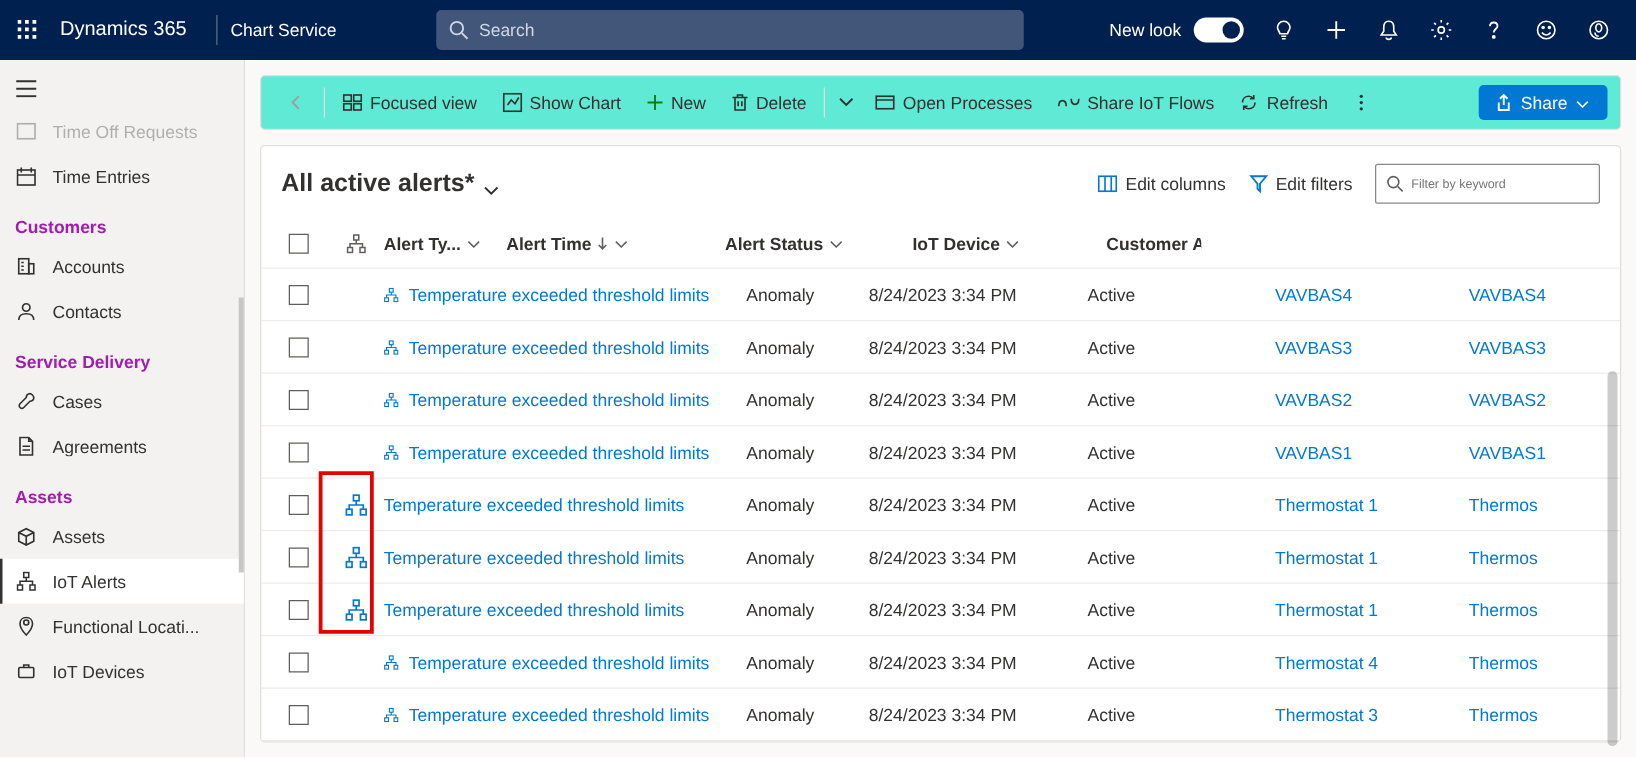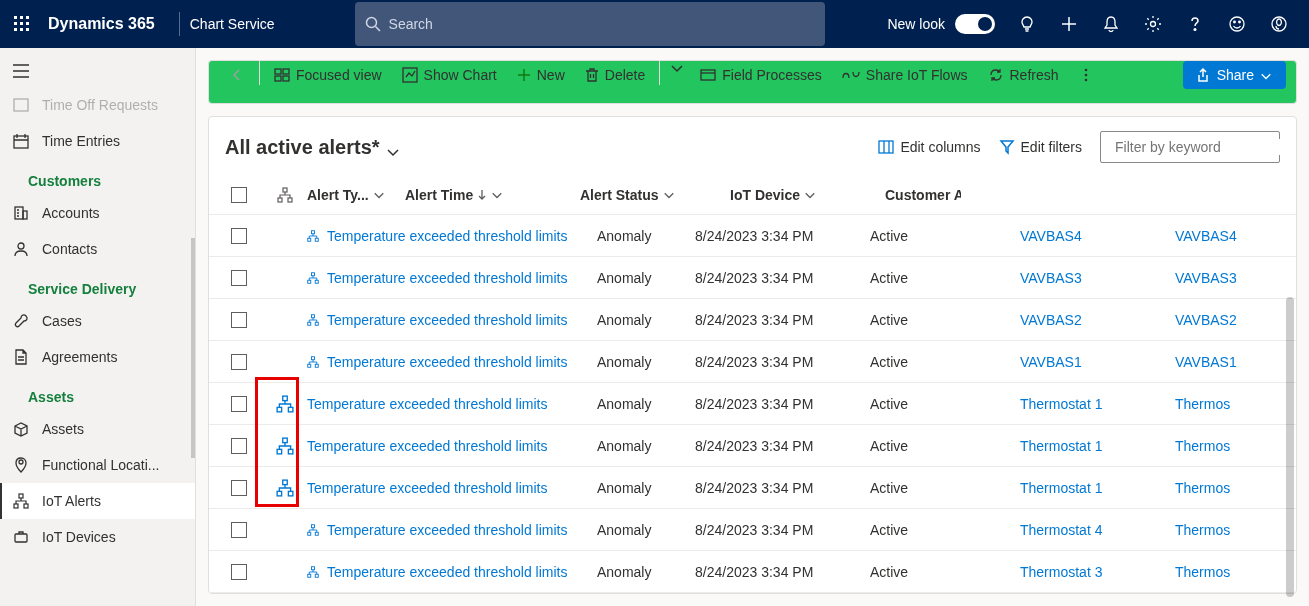--- a/index.html
+++ b/index.html
@@ -1,59 +1,59 @@
 <!DOCTYPE html>
 <html><head>
 <meta charset="utf-8">
 <style>
 * { box-sizing: border-box; margin: 0; padding: 0; }
 body { font-family: "Segoe UI", sans-serif; font-size: 14px; color: #323130; width: 1309px; height: 606px; overflow: hidden; background: #fff; }
 
 
 .top-header { height: 48px; background: #002050; color: #fff; display: flex; align-items: center; padding: 0 10px; }
 .waffle { width: 24px; height: 24px; display: flex; align-items: center; justify-content: center; margin-right: 14px; cursor: pointer; }
-.brand { font-weight: 700; font-size: 16px; margin-right: 14px; }
+.brand { font-weight: 400; font-size: 16px; margin-right: 14px; }
 .divider-v { width: 1px; height: 24px; background: rgba(255,255,255,0.35); margin: 0 10px; }
 .app-name { font-size: 14px; }
 .search-wrap { margin-left: 80px; }
-.search-box { width: 470px; height: 44px; background: #42567a; border-radius: 4px; display: flex; align-items: center; padding: 0 10px; color: #d0d7e5; }
+.search-box { width: 470px; height: 32px; background: #42567a; border-radius: 4px; display: flex; align-items: center; padding: 0 10px; color: #d0d7e5; }
 .search-box input { background: transparent; border: none; outline: none; color: #fff; font-size: 14px; flex: 1; margin-left: 8px; }
 .search-box input::placeholder { color: #d0d7e5; }
 .header-right { margin-left: auto; display: flex; align-items: center; gap: 2px; }
 .new-look { display: flex; align-items: center; gap: 10px; margin-right: 10px; font-size: 14px; }
 .toggle { width: 40px; height: 20px; background: #fff; border-radius: 10px; position: relative; }
 .toggle::after { content: ""; width: 14px; height: 14px; background: #002050; border-radius: 50%; position: absolute; right: 3px; top: 3px; }
 .hicon { width: 40px; height: 48px; display: flex; align-items: center; justify-content: center; cursor: pointer; }
 
 
 .main-wrap { display: flex; height: 558px; }
 .sidebar { width: 196px; background: #f3f2f1; border-right: 1px solid #e1dfdd; padding-top: 10px; position: relative; }
 .hamburger { padding: 6px 12px; cursor: pointer; }
 .nav-item { display: flex; align-items: center; gap: 12px; padding: 9px 12px; cursor: pointer; font-size: 14px; color: #323130; }
 .nav-item.active { background: #fff; border-left: 2px solid #333; padding-left: 10px; }
-.nav-section { font-weight: 600; padding: 14px 28px 6px; font-size: 14px; color: #15803d; }
+.nav-section { font-weight: 600; padding: 14px 12px 6px; font-size: 14px; color: #a21caf; }
 .nav-icon { width: 18px; height: 18px; display: flex; align-items: center; justify-content: center; }
 .nav-label { white-space: nowrap; overflow: hidden; text-overflow: ellipsis; }
 
 
 .content { flex: 1; background: #faf9f8; padding: 12px; overflow: hidden; }
-.cmd-bar { background: #22c55e; border: 1px solid #e1dfdd; border-radius: 4px; height: 44px; display: flex; align-items: flex-start; padding: 0 10px; margin-bottom: 12px; }
+.cmd-bar { background: #5eead4; border: 1px solid #e1dfdd; border-radius: 4px; height: 44px; display: flex; align-items: center; padding: 0 10px; margin-bottom: 12px; }
 .cmd-btn { display: flex; align-items: center; gap: 6px; padding: 6px 10px; cursor: pointer; font-size: 14px; }
 .cmd-sep { width: 1px; height: 24px; background: #e1dfdd; margin: 0 4px; }
 .cmd-spacer { flex: 1; }
 .share-btn { background: #0078d4; color: #fff; border-radius: 4px; padding: 6px 14px; display: flex; align-items: center; gap: 6px; cursor: pointer; }
 
 
 .view-card { background: #fff; border: 1px solid #e1dfdd; border-radius: 4px; padding-top: 14px; }
 .view-header { display: flex; align-items: center; padding: 0 16px 12px; }
 .view-title { font-size: 20px; font-weight: 600; display: flex; align-items: flex-end; gap: 6px; cursor: pointer; }
 .view-actions { margin-left: auto; display: flex; align-items: center; gap: 18px; padding-left: 26px; }
 .view-action { display: flex; align-items: center; gap: 6px; cursor: pointer; color: #323130; }
 .filter-box { border: 1px solid #8a8886; border-radius: 2px; height: 32px; width: 180px; display: flex; align-items: center; padding: 0 8px; gap: 6px; }
-.filter-box input { border: none; outline: none; font-size: 14px; flex: 1; }
+.filter-box input { border: none; outline: none; font-size: 10px; flex: 1; }
 .grid-header, .grid-row { display: flex; align-items: center; border-bottom: 1px solid #edebe9; }
 .grid-header { height: 40px; font-weight: 600; }
 .grid-row { height: 42px; }
 .col-check { width: 48px; display: flex; justify-content: center; }
 .col-hier { width: 44px; display: flex; justify-content: center; }
 .col-desc { width: 290px; display: flex; align-items: center; gap: 4px; }
 .col-type { width: 98px; }
 .col-time { width: 175px; }
 .col-status { width: 150px; }
 .col-device { width: 155px; }
@@ -228,36 +228,36 @@
     </div>
     <div class="nav-section">Assets</div>
     <div class="nav-item">
       <span class="nav-icon">
           <svg width="16" height="16" viewBox="0 0 16 16" fill="none" stroke="#323130" stroke-width="1.3">
             <path d="M2 5 L8 2 L14 5 L14 12 L8 15 L2 12 Z M2 5 L8 8 L14 5 M8 8 V15"></path>
           </svg>
         </span>
       <span class="nav-label">Assets</span>
     </div>
+    <div class="nav-item active">
+      <span class="nav-icon">
+          <svg width="16" height="16" viewBox="0 0 16 16" style="color:#323130">
+            <use href="#i-hier"></use>
+          </svg>
+        </span>
+      <span class="nav-label">IoT Alerts</span>
+    </div>
     <div class="nav-item">
       <span class="nav-icon">
           <svg width="16" height="16" viewBox="0 0 16 16" fill="none" stroke="#323130" stroke-width="1.3">
             <circle cx="8" cy="5" r="2"></circle>
             <path d="M8 1 C5 1 3 3 3 6 C3 10 8 15 8 15 C8 15 13 10 13 6 C13 3 11 1 8 1 Z"></path>
           </svg>
         </span>
       <span class="nav-label">Functional Locati...</span>
-    </div>
-    <div class="nav-item active">
-      <span class="nav-icon">
-          <svg width="16" height="16" viewBox="0 0 16 16" style="color:#323130">
-            <use href="#i-hier"></use>
-          </svg>
-        </span>
-      <span class="nav-label">IoT Alerts</span>
     </div>
     <div class="nav-item">
       <span class="nav-icon">
           <svg width="16" height="16" viewBox="0 0 16 16" fill="none" stroke="#323130" stroke-width="1.3">
             <rect x="2" y="5" width="12" height="8" rx="1"></rect>
             <path d="M6 5 V3 H10 V5"></path>
           </svg>
         </span>
       <span class="nav-label">IoT Devices</span>
     </div>
@@ -303,21 +303,21 @@
         </div>
       <div class="cmd-sep"></div>
       <div class="more-caret"><svg width="14" height="14" viewBox="0 0 14 14" style="color:#323130">
             <use href="#i-chevdown"></use>
           </svg></div>
       <div class="cmd-btn">
           <svg width="16" height="16" viewBox="0 0 16 16" fill="none" stroke="#323130" stroke-width="1.3">
             <rect x="1" y="3" width="14" height="10"></rect>
             <path d="M1 6 H15"></path>
           </svg>
-          <span>Field Processes</span>
+          <span>Open Processes</span>
         </div>
       <div class="cmd-btn">
           <svg width="18" height="14" viewBox="0 0 18 14" fill="none" stroke="#323130" stroke-width="1.3">
             <path d="M1 10 C1 4 7 4 7 10 M11 4 C11 10 17 10 17 4"></path>
           </svg>
           <span>Share IoT Flows</span>
         </div>
       <div class="cmd-btn">
           <svg width="16" height="16" viewBox="0 0 16 16" fill="none" stroke="#323130" stroke-width="1.3">
             <path d="M3 8 C3 5 5 3 8 3 C10 3 11 4 12 5 M13 8 C13 11 11 13 8 13 C6 13 5 12 4 11 M12 2 V5 H9 M4 14 V11 H7"></path>

